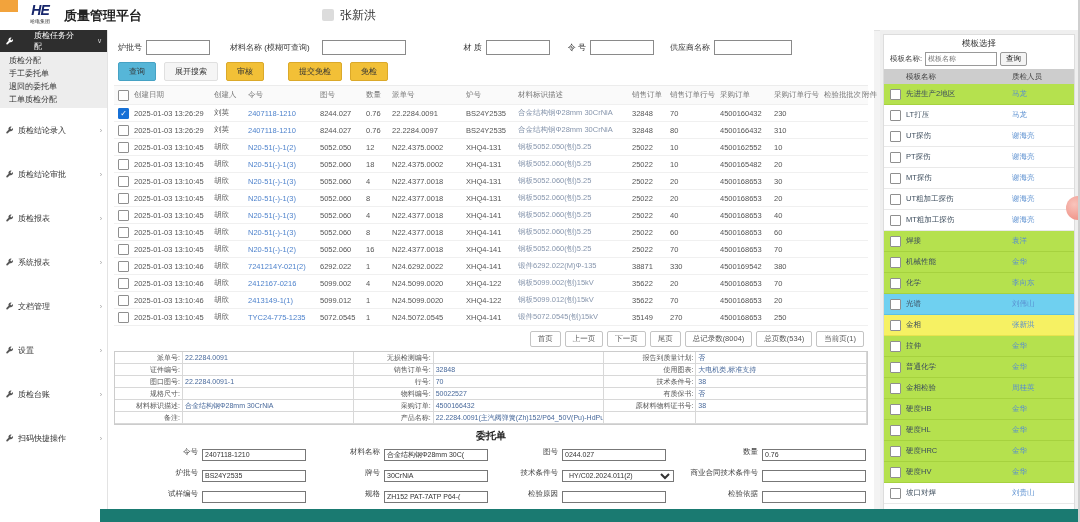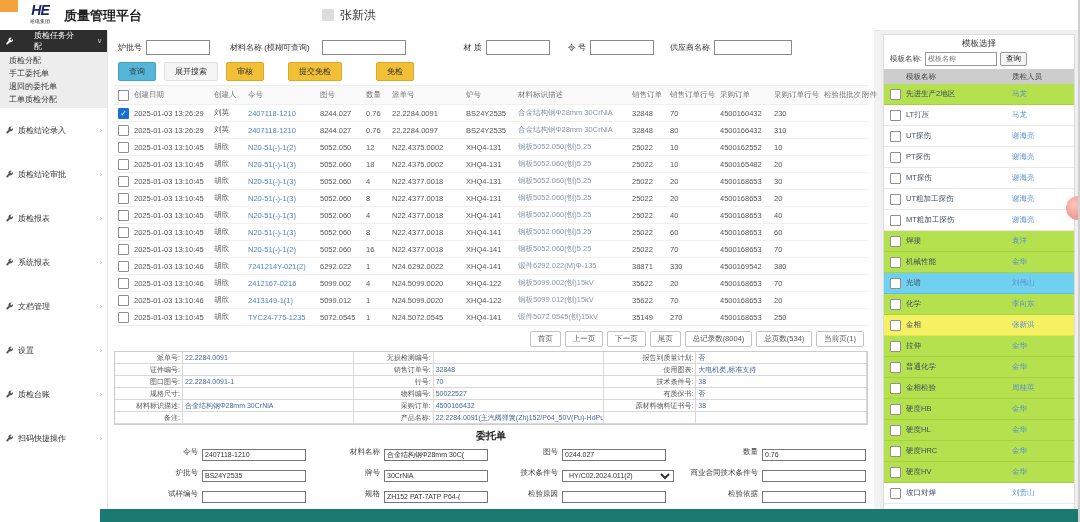--- a/index.html
+++ b/index.html
@@ -181,21 +181,21 @@
         <label style="margin-left: 18px; margin-right: 4px;">令  号</label>
         <input style="width: 58px;">
         <label style="margin-left: 16px; margin-right: 4px;">供应商名称</label>
         <input style="width: 72px;">
       </div>
     <div class="btn-row" id="btn-row">
         <button class="btn blue">查询</button>
         <button class="btn plain">展开搜索</button>
         <button class="btn yellow">审核</button>
         <button class="btn yellow" style="margin-left: 16px;">提交免检</button>
-        <button class="btn yellow" style="margin-left: 26px;">免检</button>
+        <button class="btn yellow" style="">免检</button>
       </div>
     <div class="tbl" id="data-table">
         <div class="trow head">
           <span class="cb"></span>
           <span>创建日期</span>
           <span>创建人</span>
           <span>令号</span>
           <span>图号</span>
           <span>数量</span>
           <span>派单号</span>
@@ -584,29 +584,29 @@
           <div class="rrow c-green">
             <span class="cb"></span>
             <span class="nm">焊接</span>
             <span class="ps">袁洋</span>
           </div>
           <div class="rrow c-green">
             <span class="cb"></span>
             <span class="nm">机械性能</span>
             <span class="ps">金华</span>
           </div>
+          <div class="rrow c-green">
+            <span class="cb"></span>
+            <span class="nm">化学</span>
+            <span class="ps">李向东</span>
+          </div>
           <div class="rrow c-blue">
             <span class="cb"></span>
             <span class="nm">光谱</span>
             <span class="ps">刘伟山</span>
-          </div>
-          <div class="rrow c-green">
-            <span class="cb"></span>
-            <span class="nm">化学</span>
-            <span class="ps">李向东</span>
           </div>
           <div class="rrow c-yellow">
             <span class="cb"></span>
             <span class="nm">金相</span>
             <span class="ps">张新洪</span>
           </div>
           <div class="rrow c-green">
             <span class="cb"></span>
             <span class="nm">拉伸</span>
             <span class="ps">金华</span>

